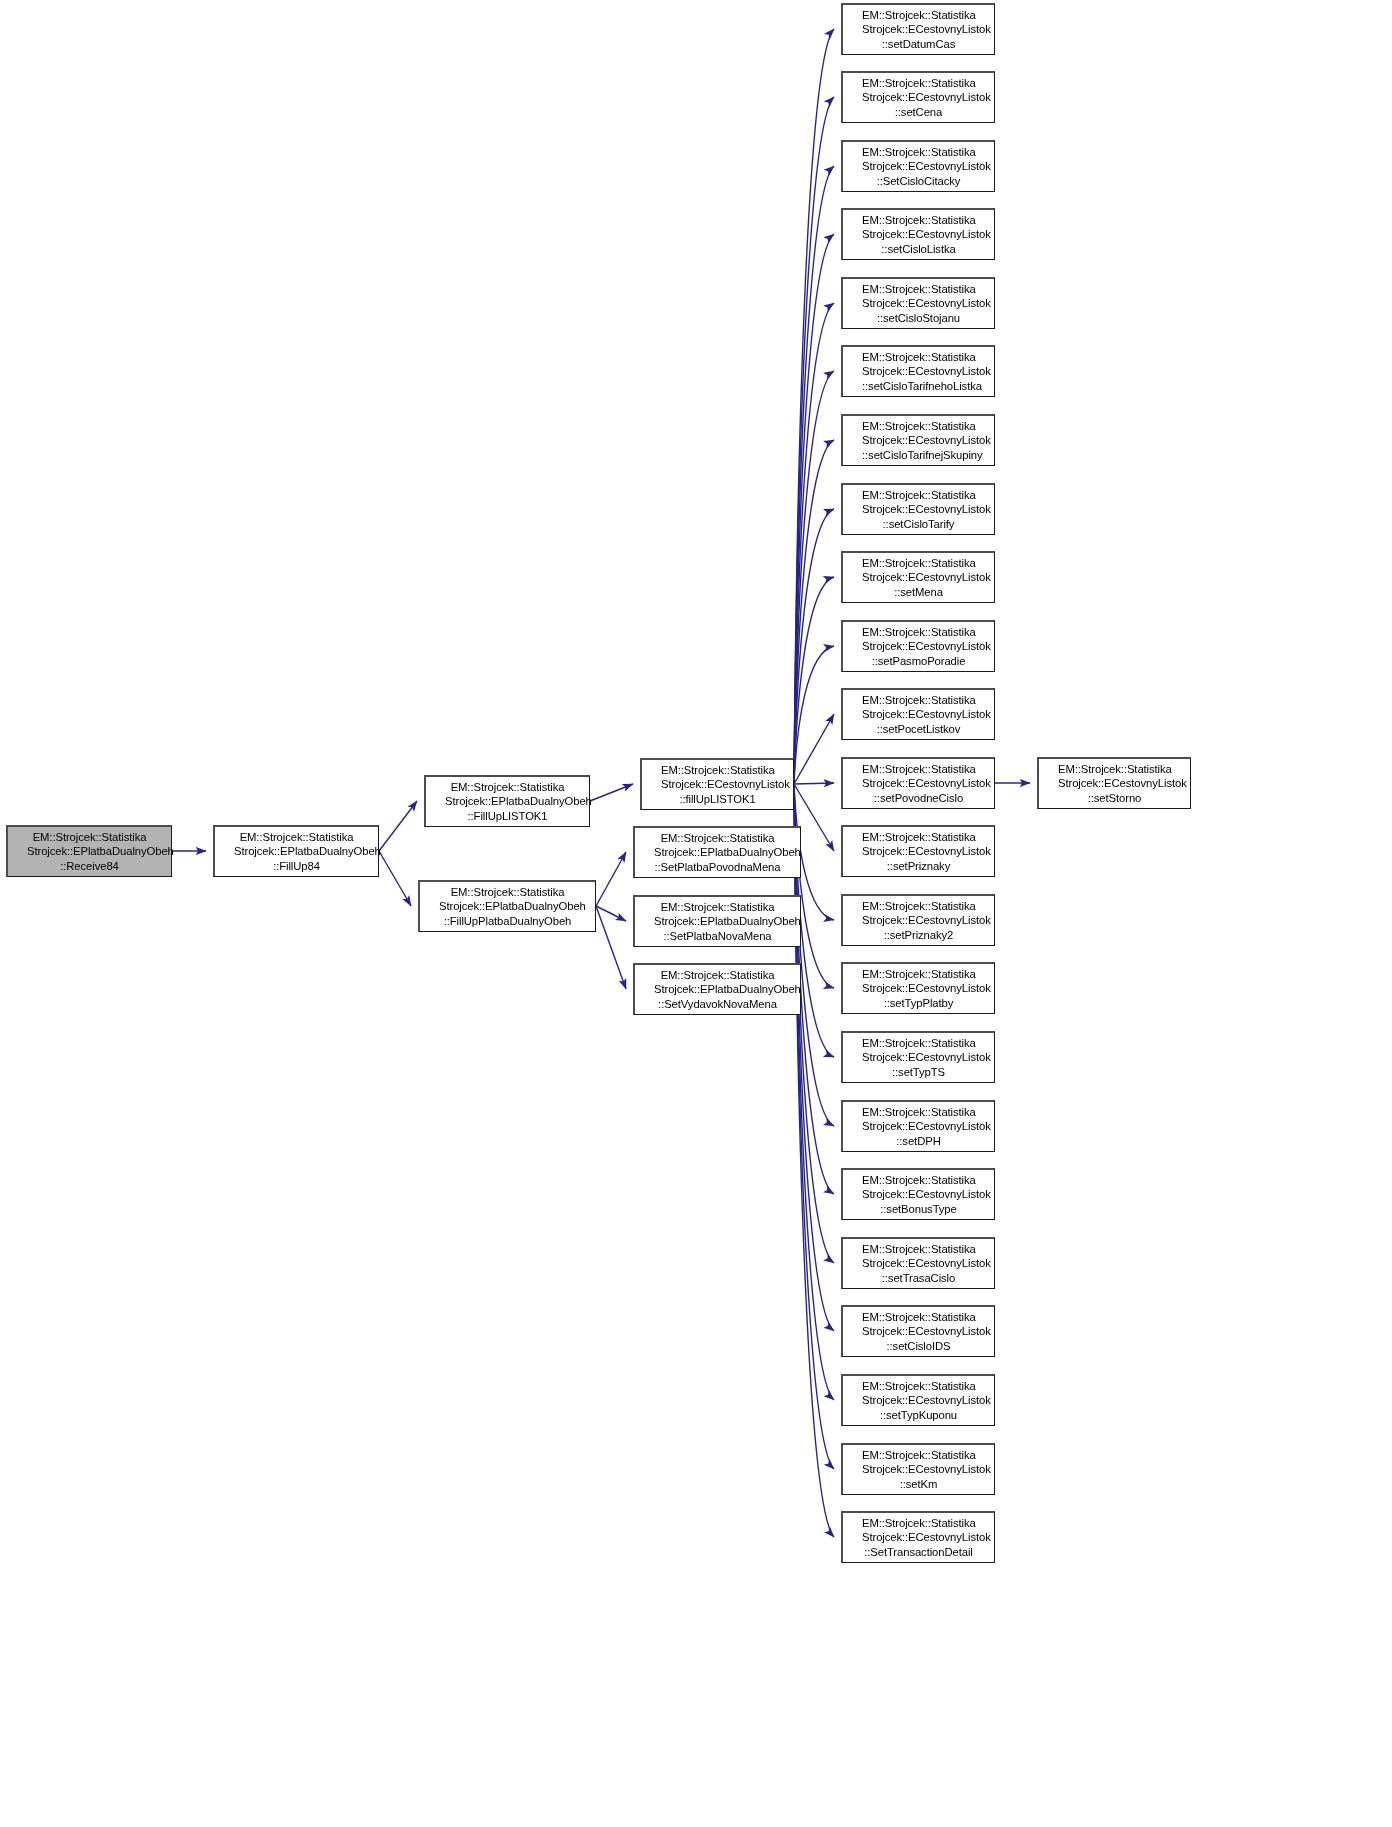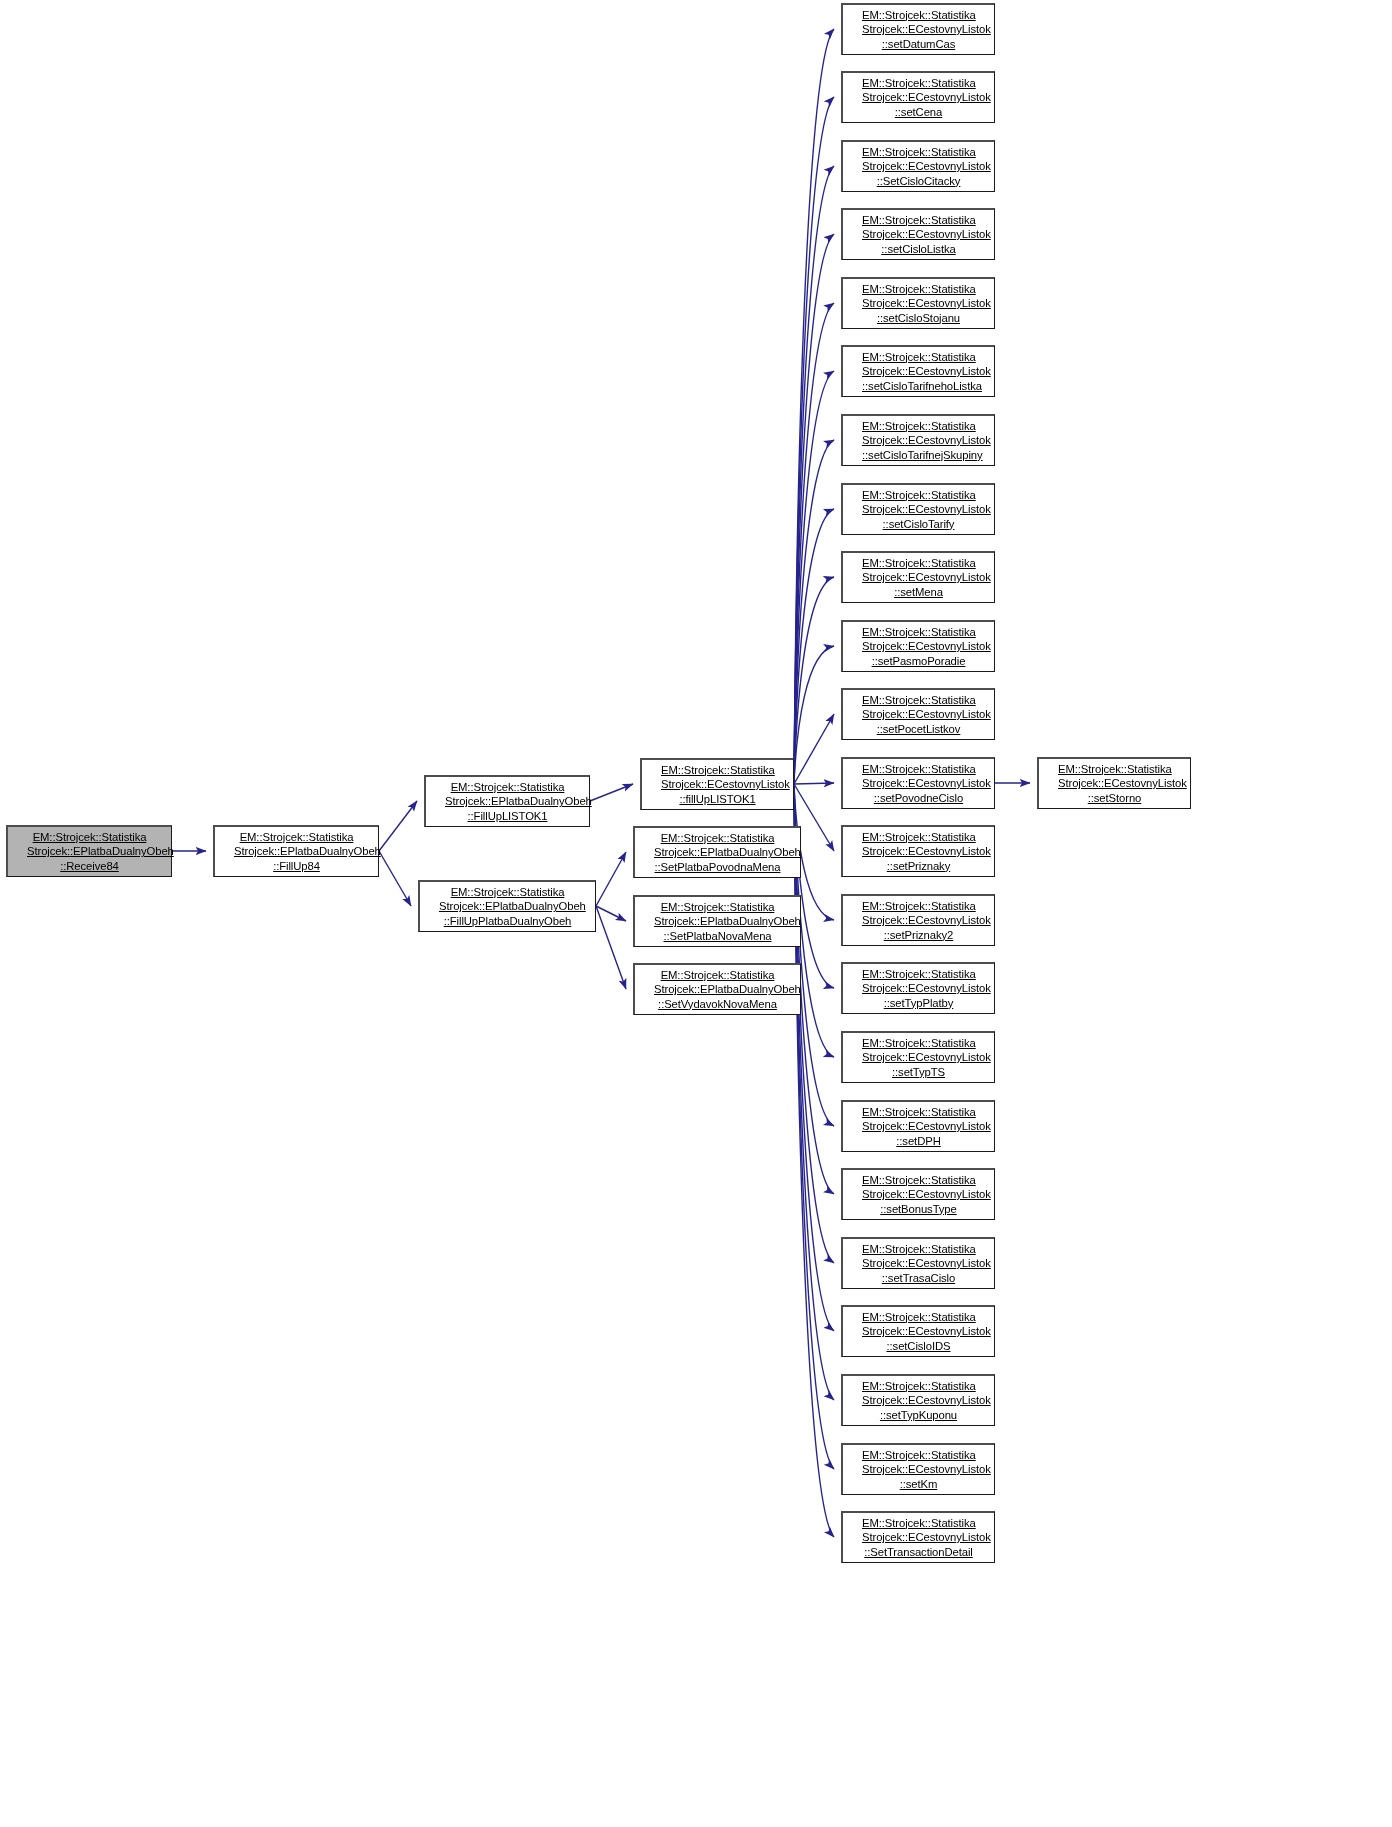--- a/index.html
+++ b/index.html
@@ -17,21 +17,20 @@
     align-items:center;
     justify-content:center;
     text-align:center;
     font-size:11.3px;
     line-height:1.28;
     color:#000000;
     letter-spacing:-0.1px;
     padding:1px 19px;
     white-space:pre-line;
     z-index:5;
-    text-decoration:underline;
   }
   .node.root{background:#b3b3b3;}
   .node span{display:block;width:100%;}
 </style>
 </head>
 <body>
 
 <div id="canvas">
   <svg id="edges" xmlns="http://www.w3.org/2000/svg">
     <defs>

